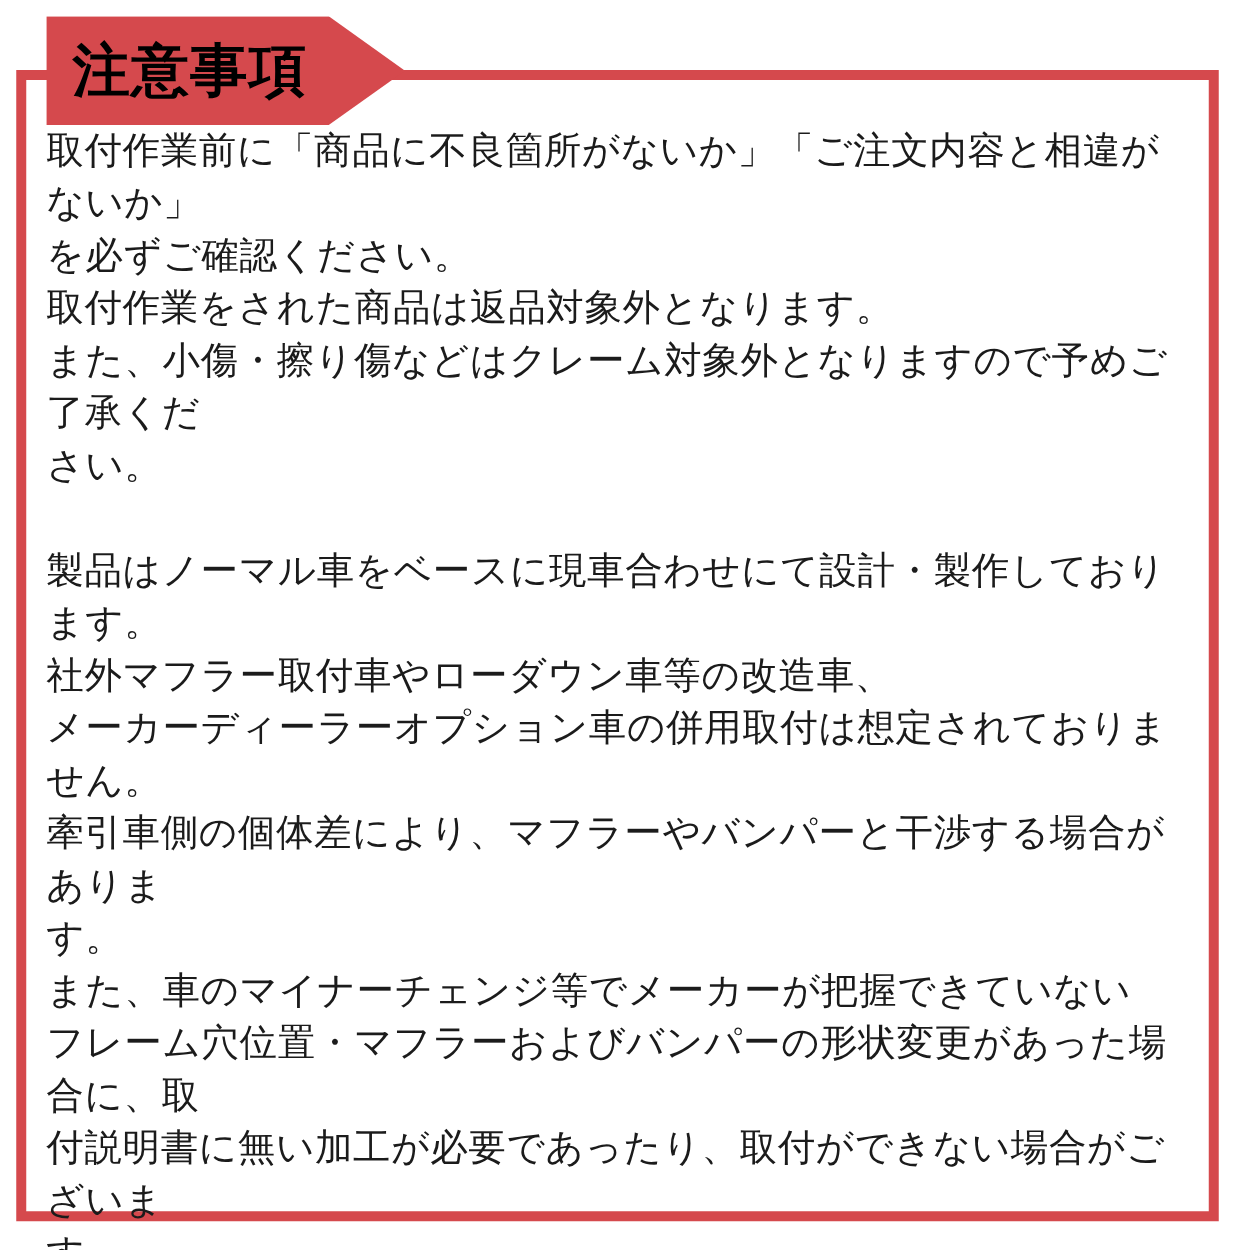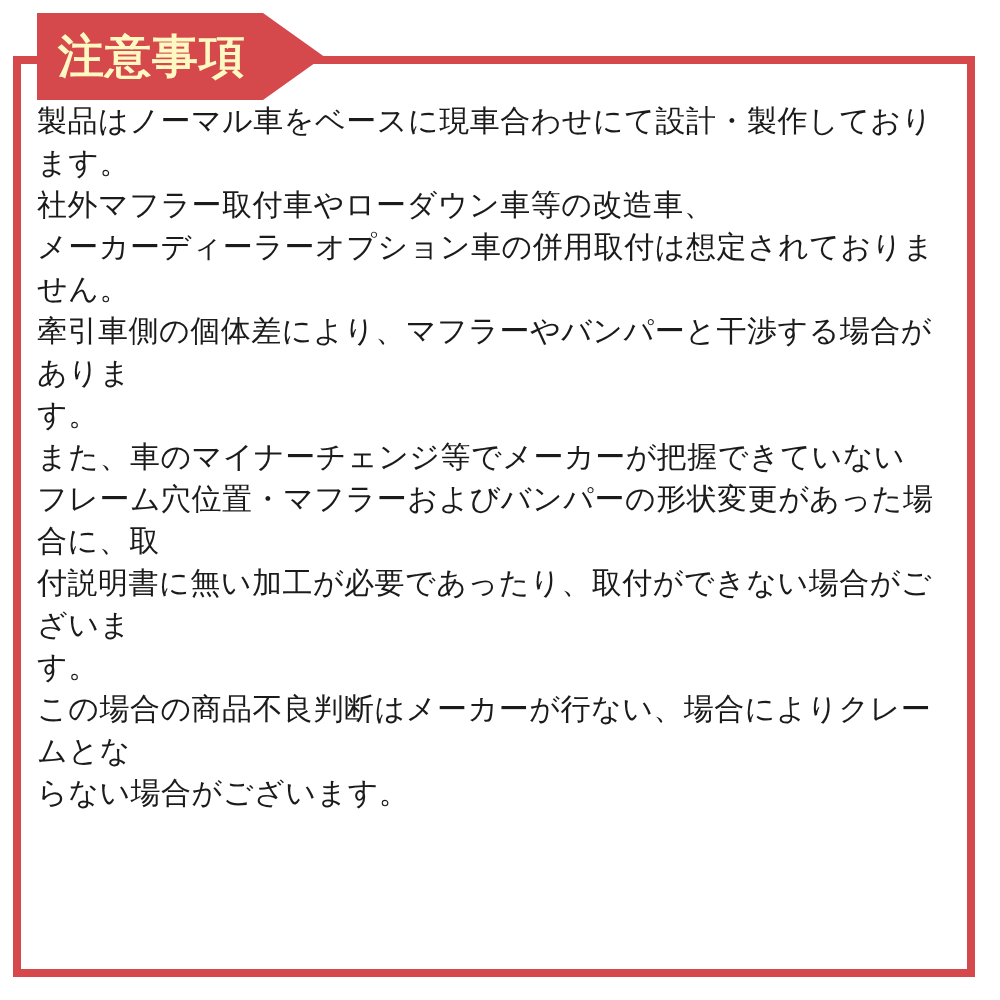--- a/index.html
+++ b/index.html
@@ -35,21 +35,21 @@
     left: 37px;
     top: 13px;
     width: 287px;
     height: 87px;
     background: var(--red);
     clip-path: polygon(0 0, 226px 0, 100% 50%, 226px 100%, 0 100%);
     display: flex;
     align-items: center;
   }
   .banner-title {
-    color: #fef9c3;
+    color: #000000;
     font-size: 46px;
     font-weight: bold;
     padding-left: 21px;
     letter-spacing: 1px;
     white-space: nowrap;
   }
   .content {
     position: absolute;
     left: 37px;
     top: 100px;
@@ -69,20 +69,25 @@
 
 <div class="canvas">
 
   <div class="frame"></div>
 
   <div class="banner">
     <span class="banner-title">注意事項</span>
   </div>
 
   <div class="content">
+    <p>取付作業前に「商品に不良箇所がないか」「ご注文内容と相違がないか」
+を必ずご確認ください。
+取付作業をされた商品は返品対象外となります。
+また、小傷・擦り傷などはクレーム対象外となりますので予めご了承くだ
+さい。</p>
     <p>製品はノーマル車をベースに現車合わせにて設計・製作しております。
 社外マフラー取付車やローダウン車等の改造車、
 メーカーディーラーオプション車の併用取付は想定されておりません。
 牽引車側の個体差により、マフラーやバンパーと干渉する場合がありま
 す。
 また、車のマイナーチェンジ等でメーカーが把握できていない
 フレーム穴位置・マフラーおよびバンパーの形状変更があった場合に、取
 付説明書に無い加工が必要であったり、取付ができない場合がございま
 す。
 この場合の商品不良判断はメーカーが行ない、場合によりクレームとな

